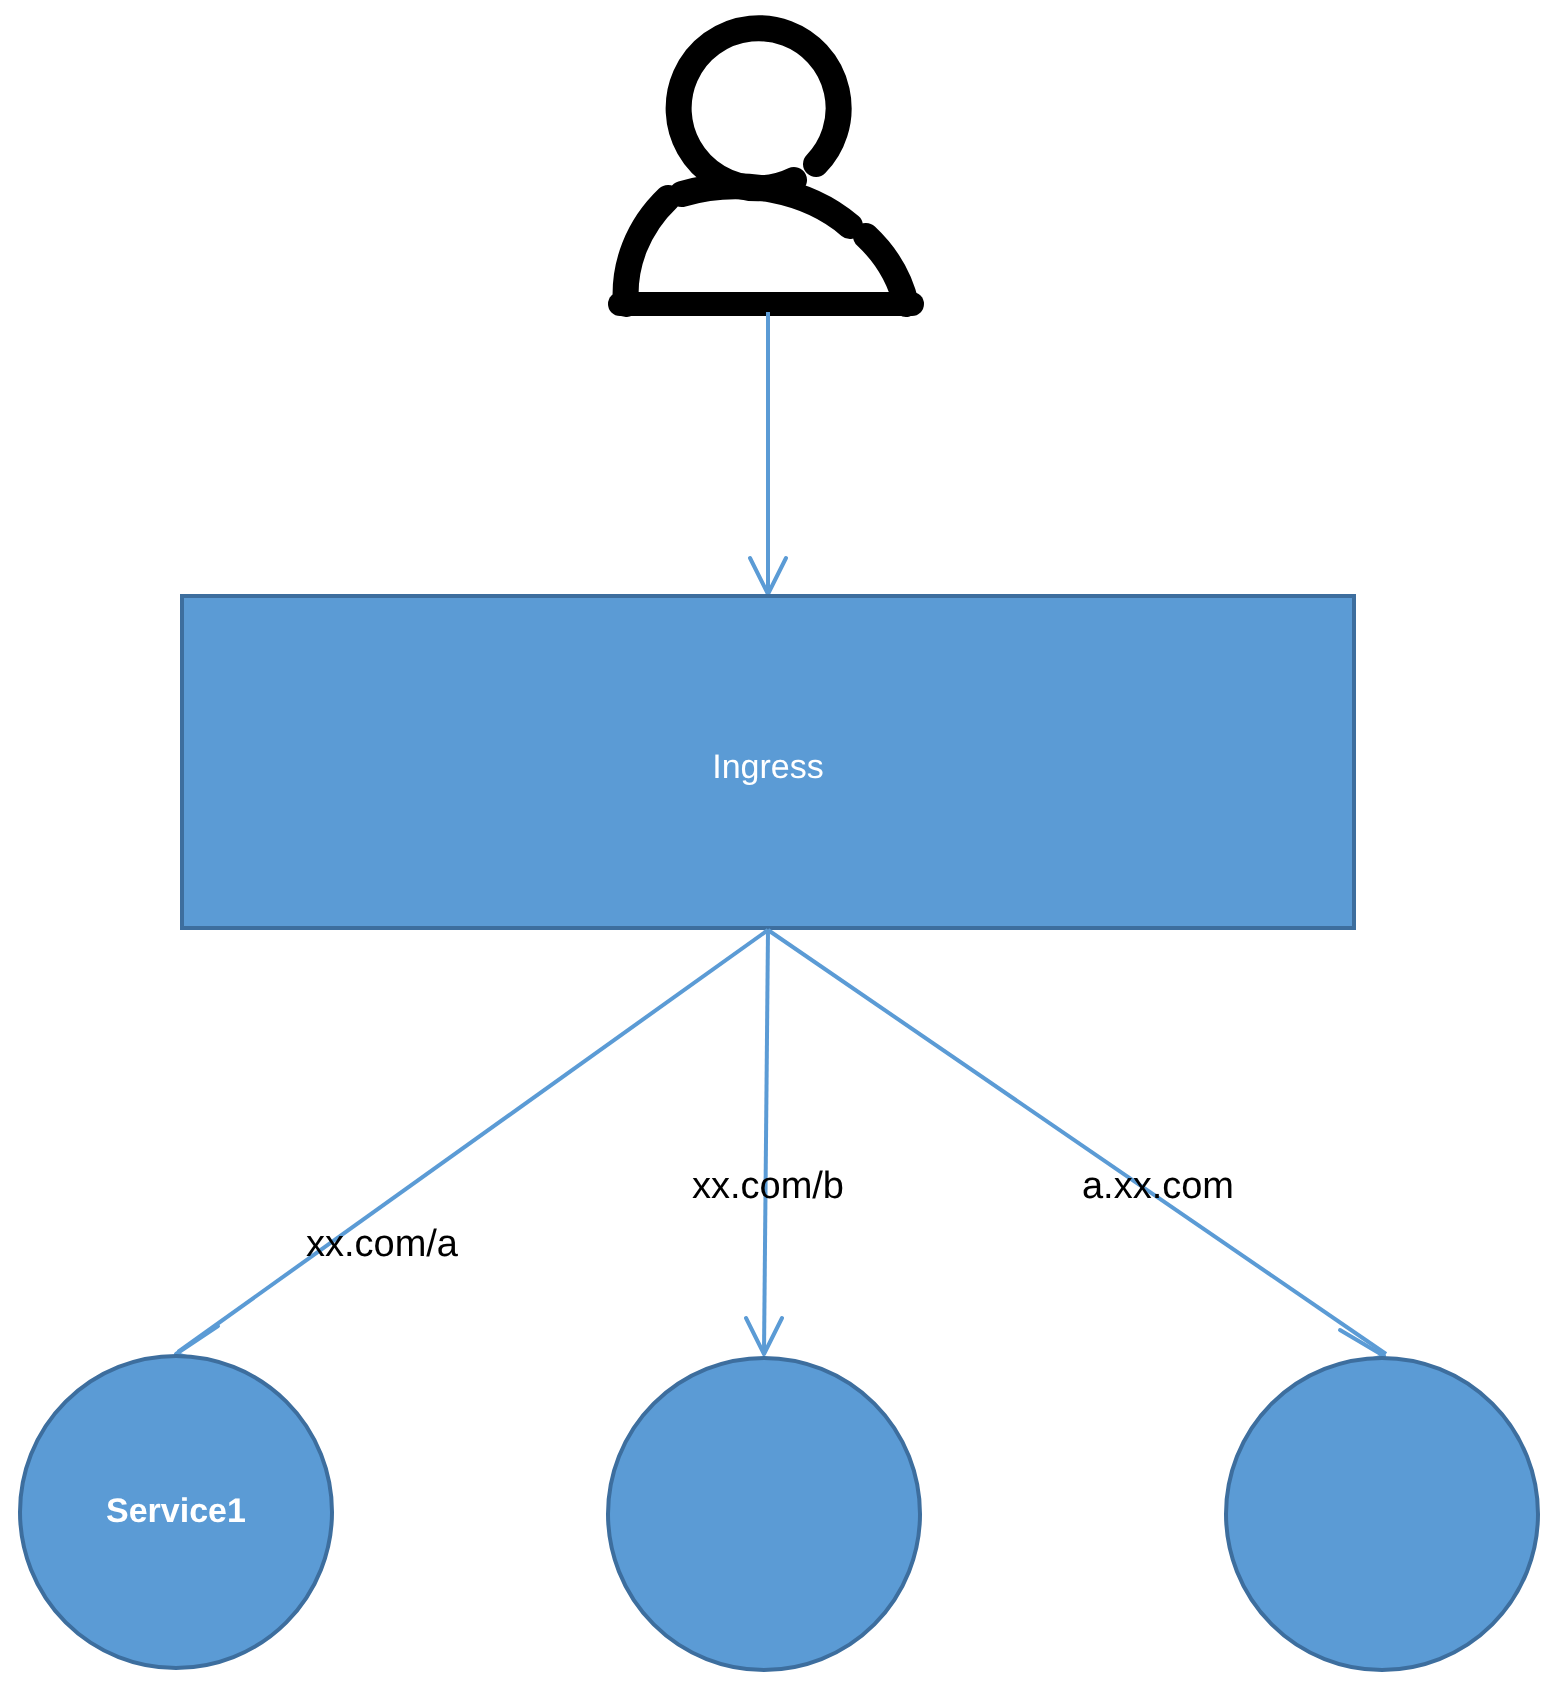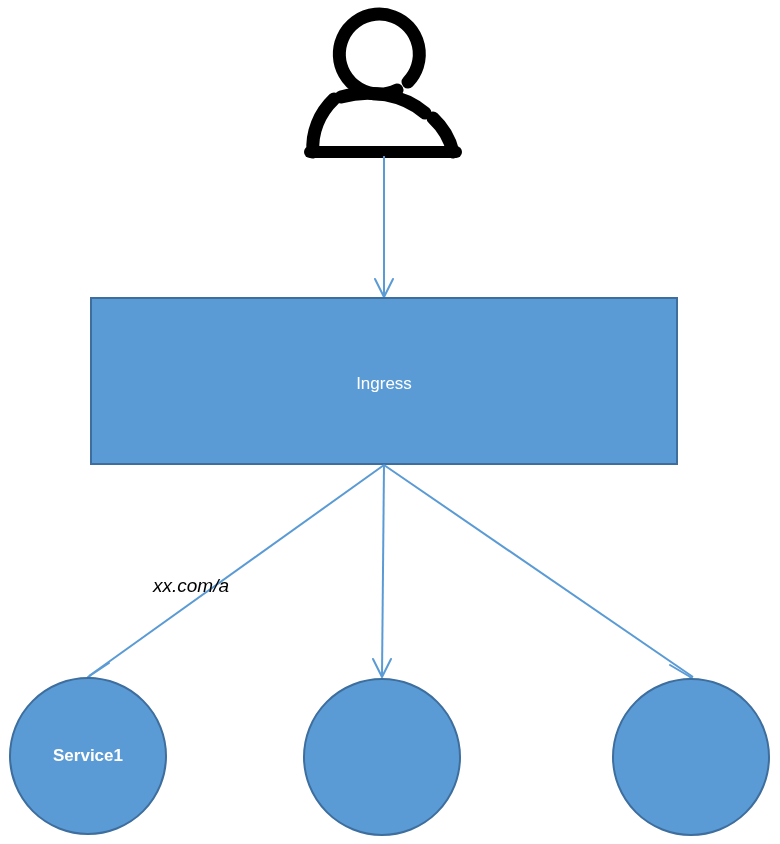--- a/index.html
+++ b/index.html
@@ -87,21 +87,23 @@
       <path d="M 670 665 L 692 678 L 667 685" fill="none" stroke="#5B9BD5" stroke-width="2" stroke-linecap="round" stroke-linejoin="round"></path>
     </g>
 
     <circle cx="88" cy="756" r="78" fill="#5B9BD5" stroke="#3D6E9E" stroke-width="2"></circle>
     <circle cx="382" cy="757" r="78" fill="#5B9BD5" stroke="#3D6E9E" stroke-width="2"></circle>
     <circle cx="691" cy="757" r="78" fill="#5B9BD5" stroke="#3D6E9E" stroke-width="2"></circle>
   </svg>
 
   <div class="node-label" style="left:91px; top:375px; width:586px;">Ingress</div>
 
-  <div class="edge-label" style="left:91px; top:576px; width:200px;font-style:italic;">xx.com/a</div>
+  <div class="edge-label" style="left:91px; top:613px; width:200px;">xx.com/a</div>
 
+  <div class="edge-label" style="left:284px; top:584px; width:200px;">xx.com/b</div>
 
+  <div class="edge-label" style="left:479px; top:584px; width:200px;">a.xx.com</div>
 
   <div class="node-label" style="left:8px; top:747px; width:160px;font-weight:bold;">Service1</div>
 
 
 
 </div>
 
 </body></html>

